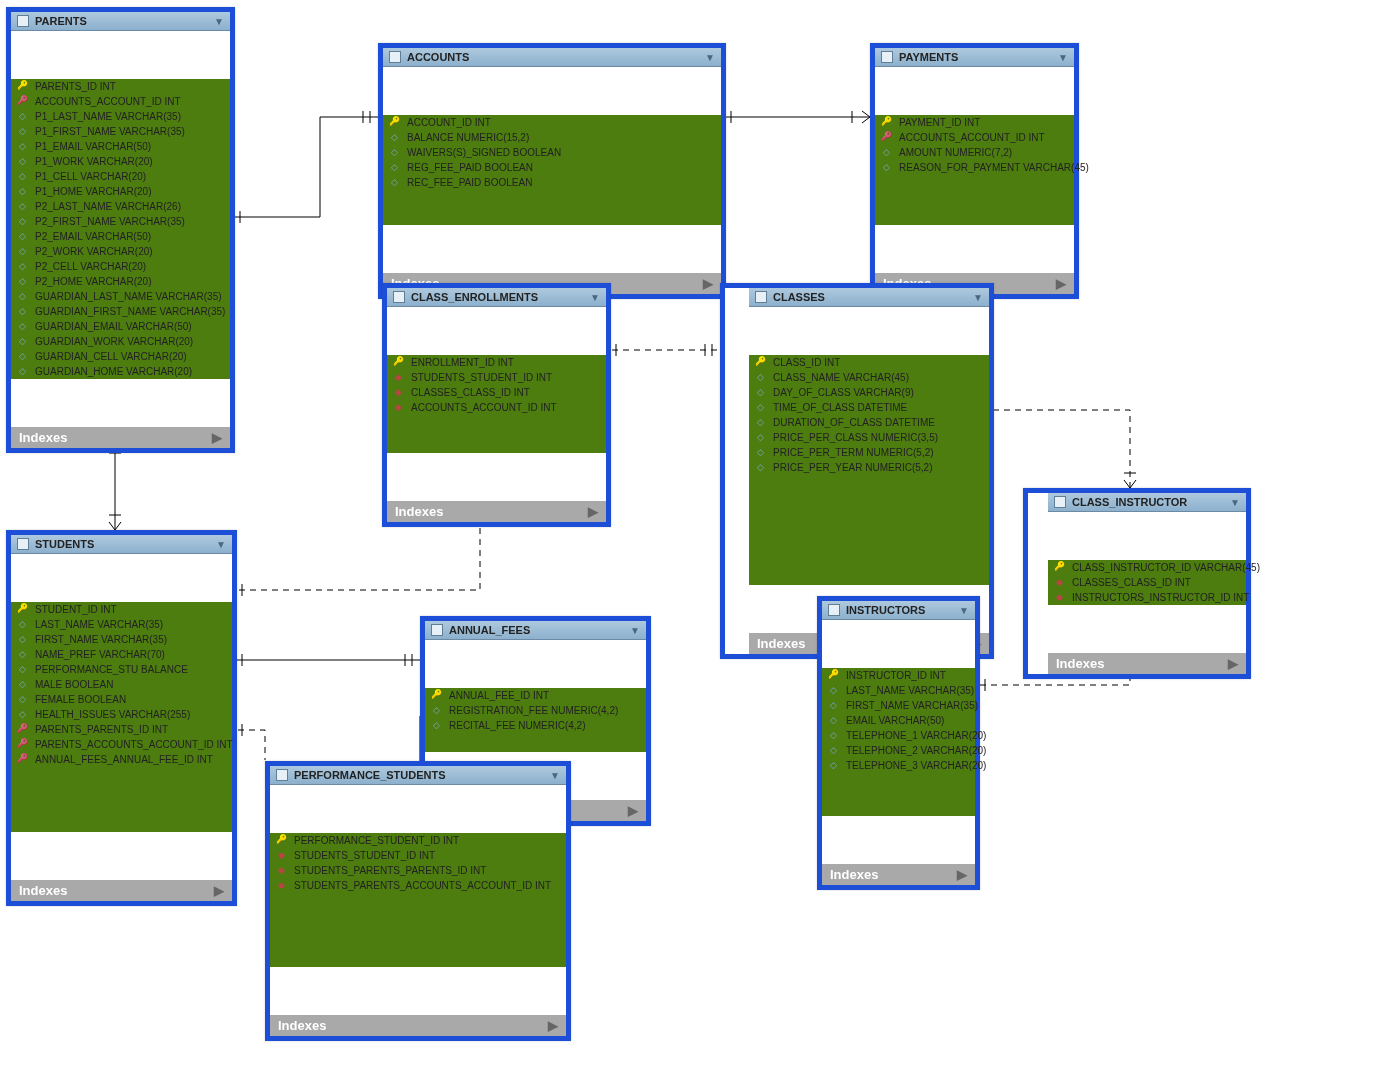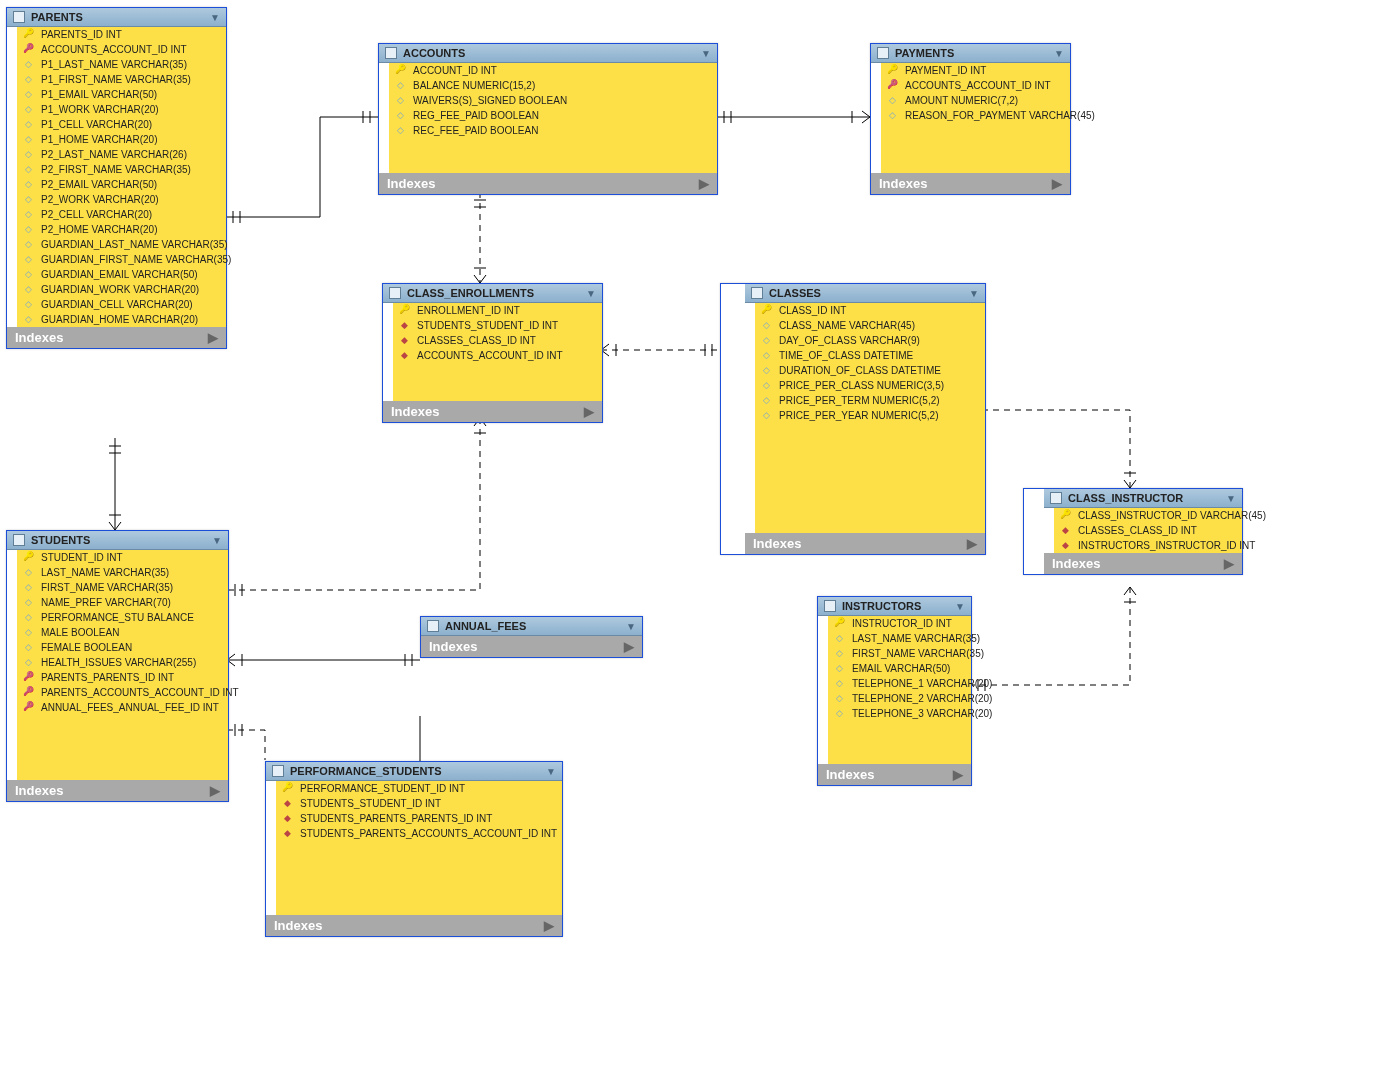--- a/index.html
+++ b/index.html
@@ -8,24 +8,25 @@
     background: #ffffff;
     font-family: Tahoma, Arial, sans-serif;
     font-size: 10px;
     position: relative;
     width: 1374px;
     height: 1066px;
   }
   .table-box {
     position: absolute;
     background: #fff;
-    border: 1px solid #1d4ed8;
+    border: 5px solid #1d4ed8;
     box-shadow: 0 0 2px rgba(0,0,0,0.2);
     display: flex;
     flex-direction: column;
+    gap: 48px;
   }
   .table-header {
     background: linear-gradient(#aec9de, #8cb0cd);
     padding: 3px 6px;
     font-weight: bold;
     color: #222;
     display: flex;
     align-items: center;
     border-bottom: 1px solid #6a8aa5;
     font-size: 11px;
@@ -37,23 +38,22 @@
     background: #e8f0f7;
     margin-right: 6px;
     flex-shrink: 0;
   }
   .table-header .chev {
     margin-left: auto;
     color: #4a6782;
     font-size: 10px;
   }
   .cols {
-    background: #fde047;
+    background: #4d7c0f;
     flex: 1 1 auto;
-    margin-left: 10px;
   }
   .col {
     display: flex;
     align-items: center;
     padding: 2px 8px;
     white-space: nowrap;
     color: #222;
   }
   .keyicon {
     width: 10px;
@@ -507,20 +507,34 @@
     <span class="arrow">▶</span>
   </div>
 </div>
 
 <div class="table-box" style="left:420px; top:616px; width:221px;">
   <div class="table-header">
     <span class="icon"></span>
     <span>ANNUAL_FEES</span>
     <span class="chev">▼</span>
   </div>
+  <div class="cols" style="min-height:64px">
+      <div class="col pk">
+        <span class="keyicon"></span>
+        <span>ANNUAL_FEE_ID INT</span>
+      </div>
+      <div class="col attr">
+        <span class="keyicon"></span>
+        <span>REGISTRATION_FEE NUMERIC(4,2)</span>
+      </div>
+      <div class="col attr">
+        <span class="keyicon"></span>
+        <span>RECITAL_FEE NUMERIC(4,2)</span>
+      </div>
+    </div>
   <div class="indexes">
     <span>Indexes</span>
     <span class="arrow">▶</span>
   </div>
 </div>
 
 <div class="table-box" style="left:817px; top:596px; width:153px;">
   <div class="table-header">
     <span class="icon"></span>
     <span>INSTRUCTORS</span>

